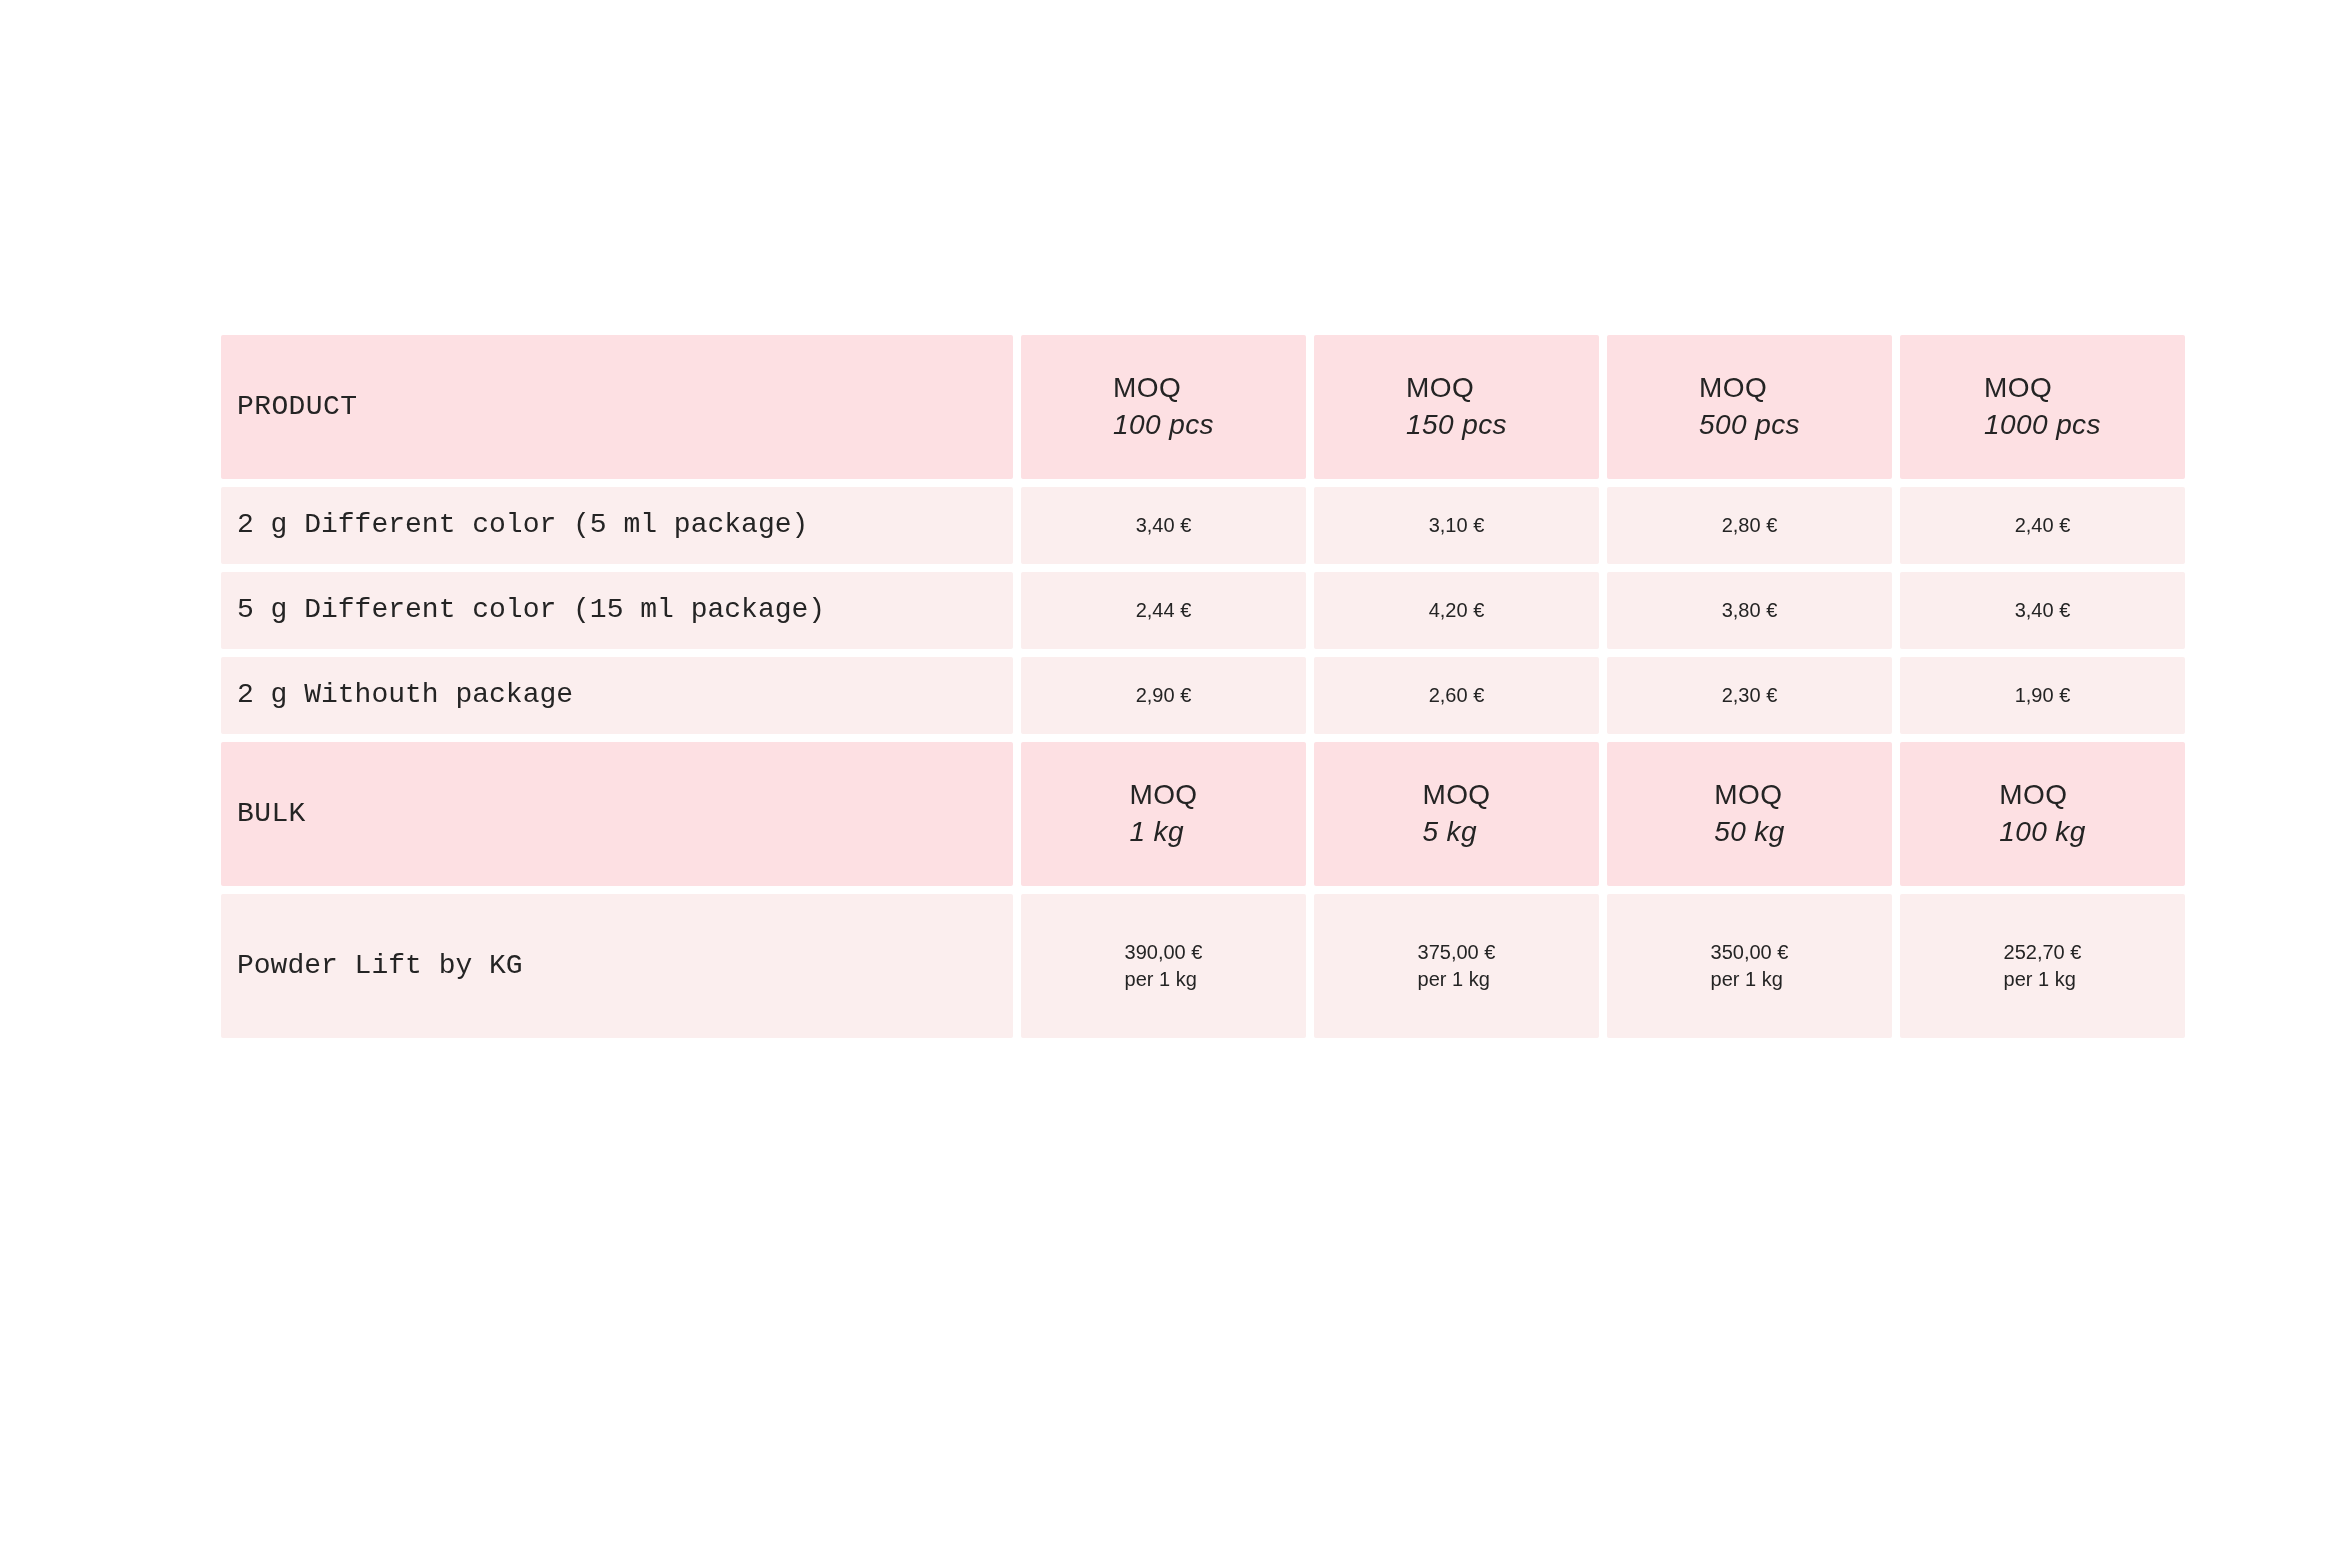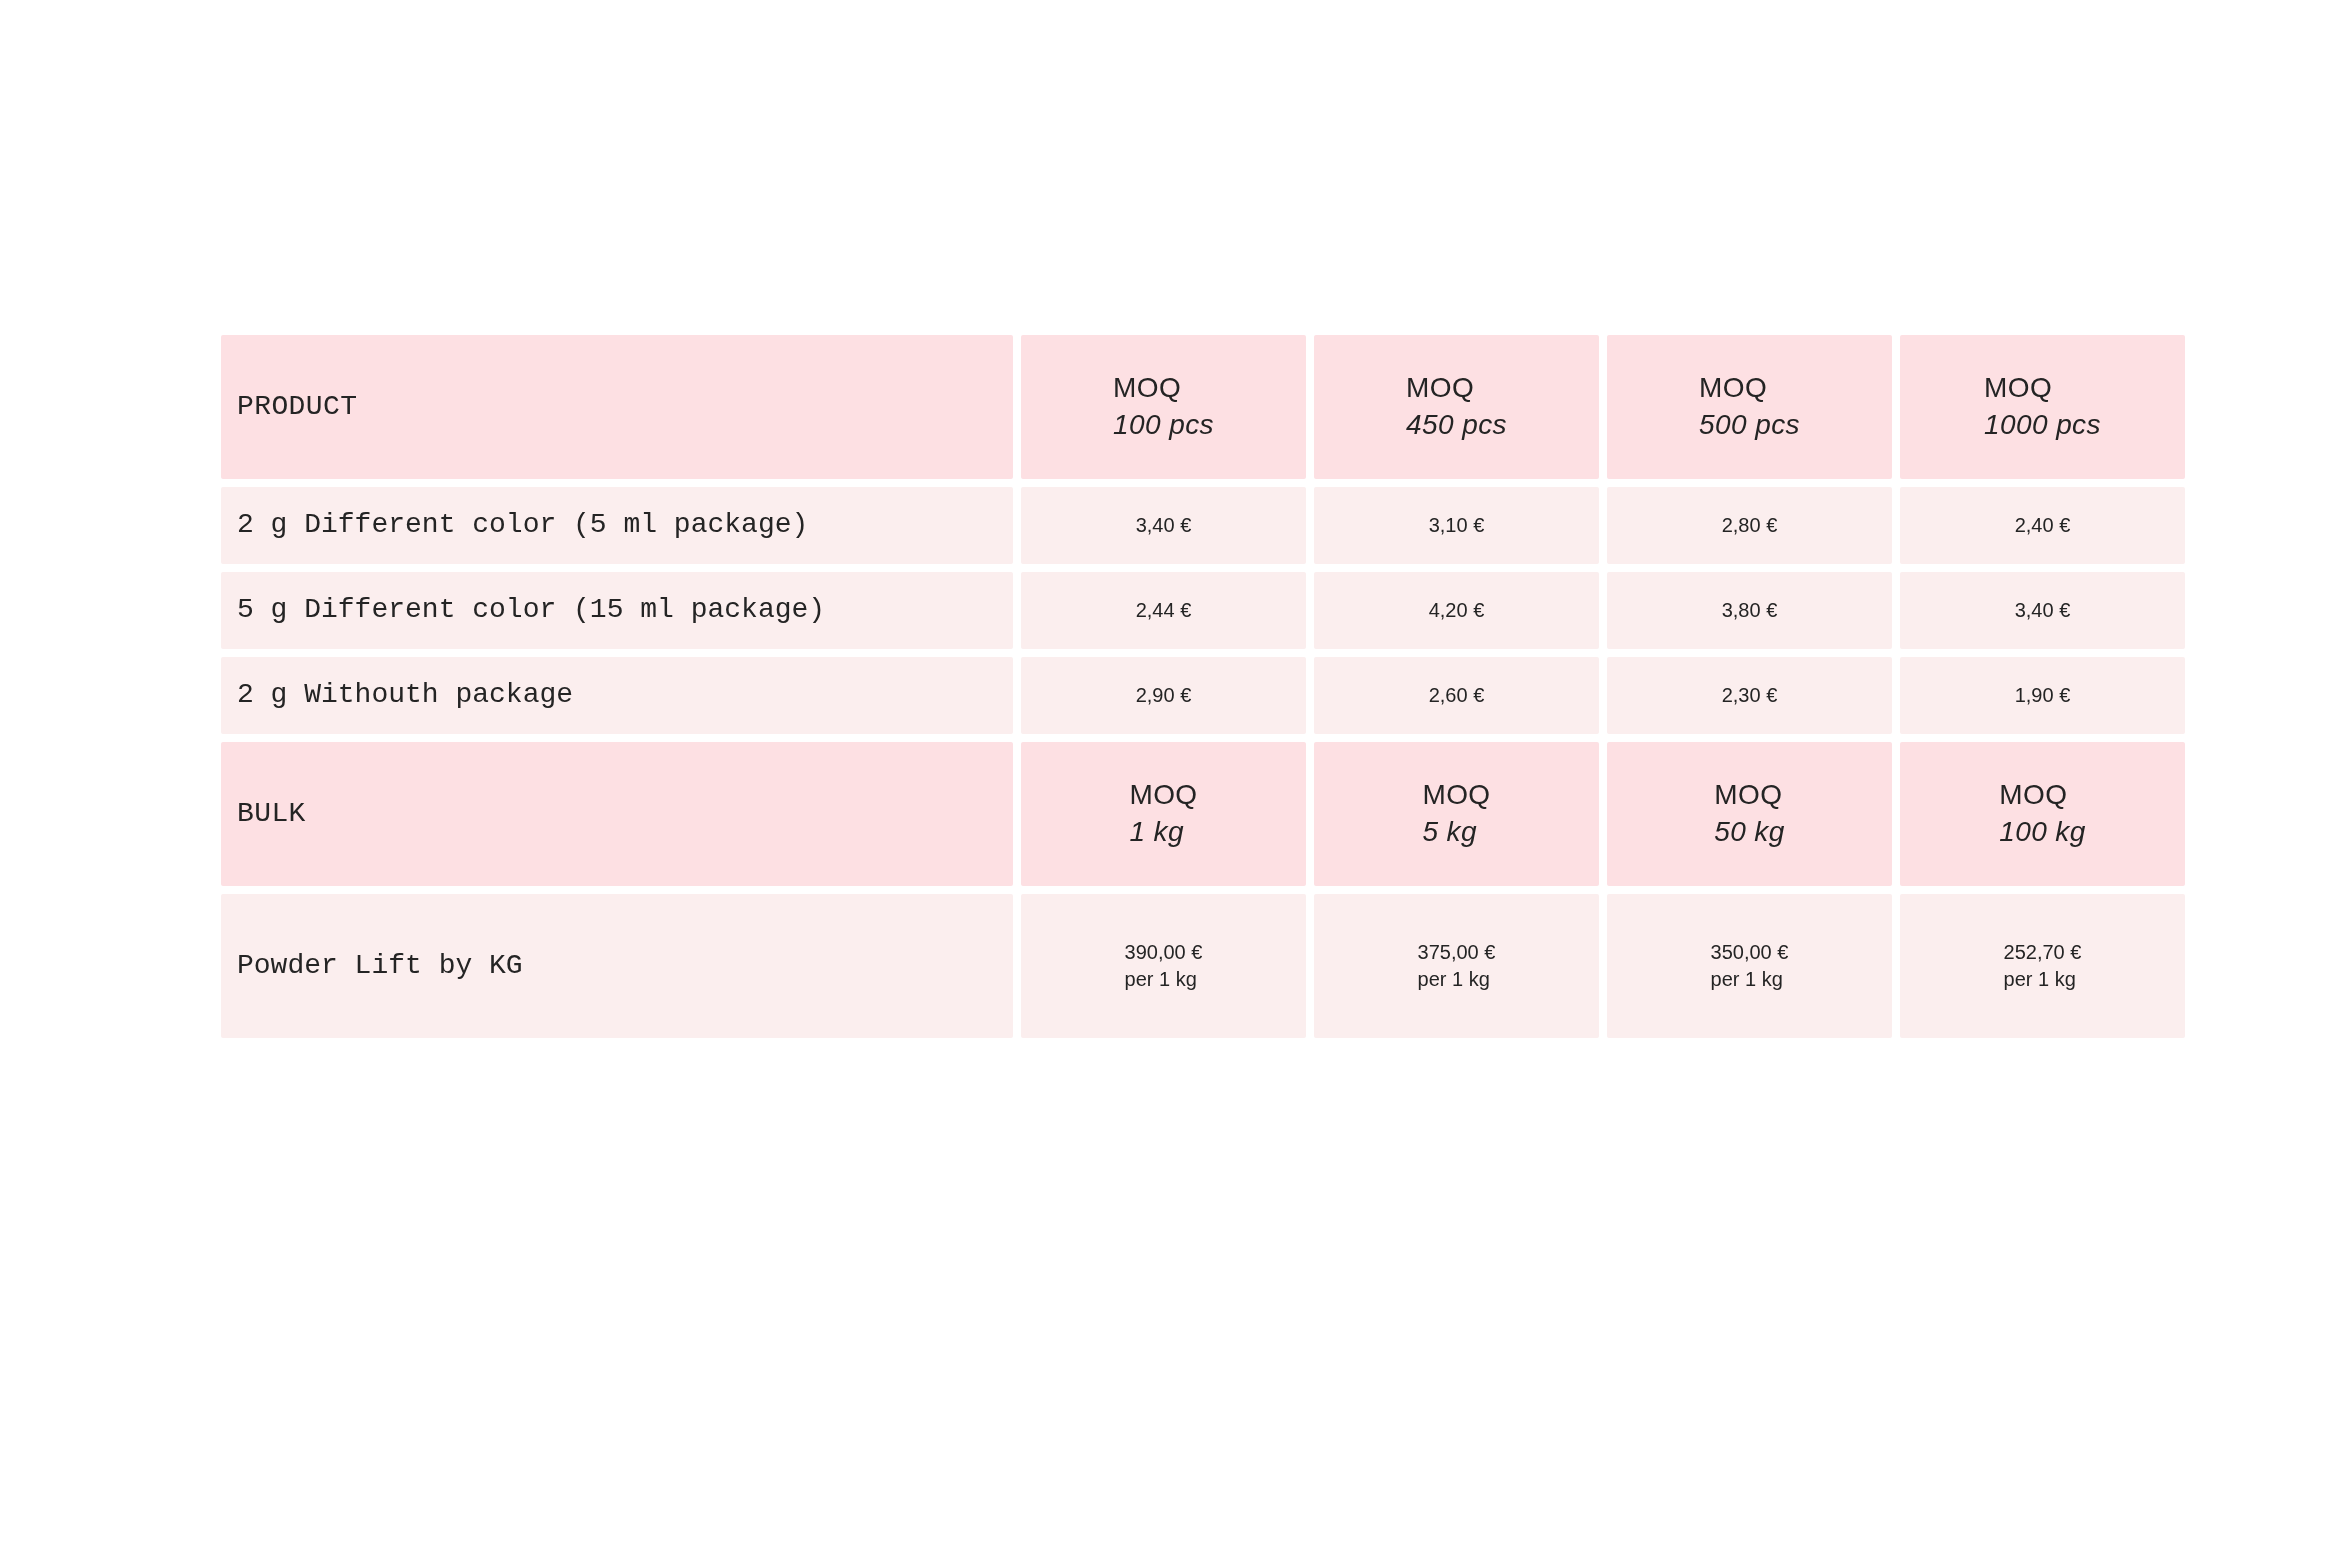--- a/index.html
+++ b/index.html
@@ -116,21 +116,21 @@
             <span class="txt-head moq-stack">
               <span class="l1">MOQ</span>
               <span class="l2">100  pcs</span>
             </span>
           </div>
         </td>
         <td>
           <div class="cell value head-strong">
             <span class="txt-head moq-stack">
               <span class="l1">MOQ</span>
-              <span class="l2">450 pcs</span>
+              <span class="l2">150 pcs</span>
             </span>
           </div>
         </td>
         <td>
           <div class="cell value head-strong">
             <span class="txt-head moq-stack">
               <span class="l1">MOQ</span>
               <span class="l2">500 pcs</span>
             </span>
           </div>

